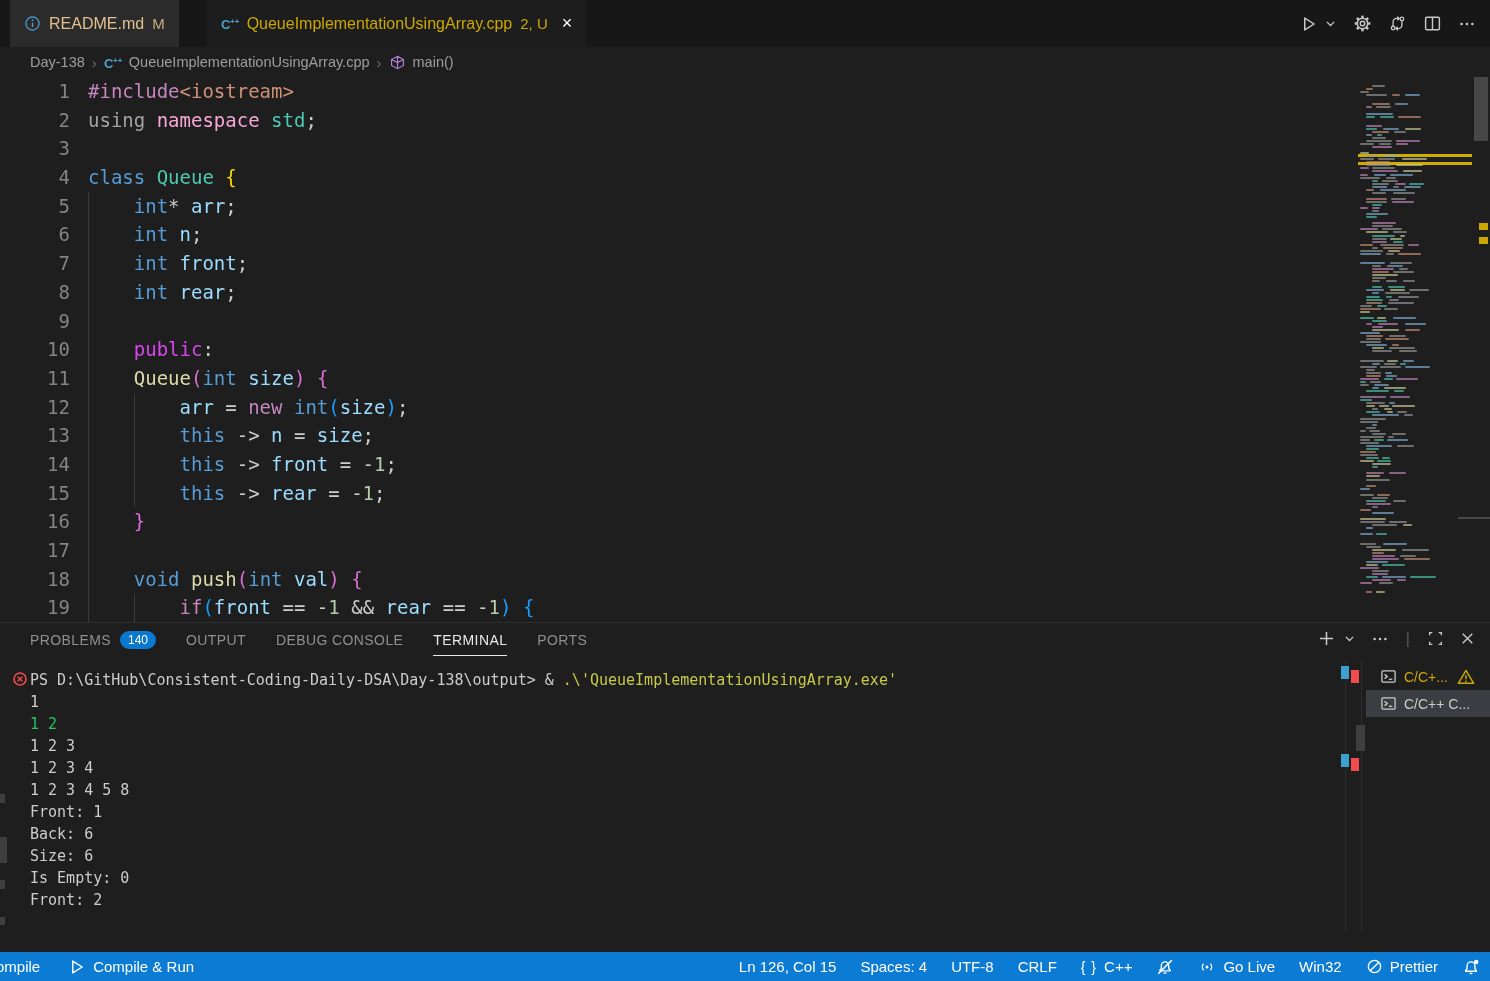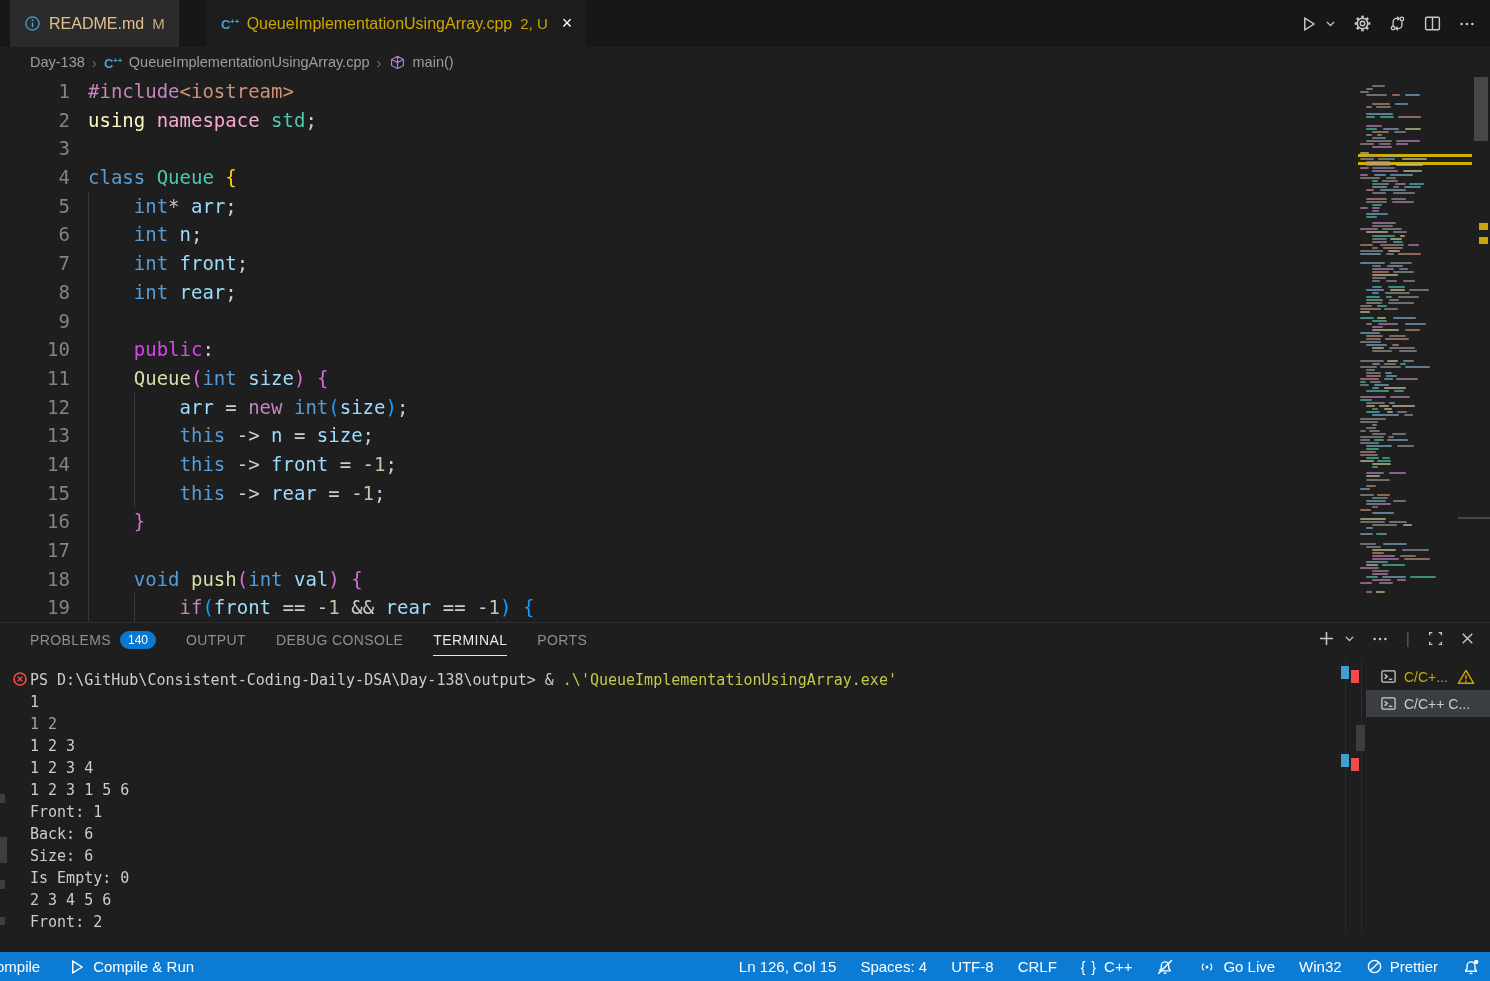--- a/index.html
+++ b/index.html
@@ -163,21 +163,21 @@
       <svg width="17" height="17" viewBox="0 0 16 16">
         <path d="M8 2.2 L13.6 5.2 V10.8 L8 13.8 L2.4 10.8 V5.2 Z M8 2.2 V8 M2.4 5.2 L8 8 L13.6 5.2 M8 13.8 V8" fill="none" stroke="#b180d7" stroke-width="1.1"></path>
       </svg>
     </span>
   <span>main()</span>
 </div>
 
 <div class="editor mono">
   <div id="code-lines">
       <div class="cl"><span class="ln">1</span><span class="ct"><span style="color: rgb(197, 134, 192);">#include</span><span style="color: rgb(206, 145, 120);">&lt;iostream&gt;</span></span></div>
-      <div class="cl"><span class="ln">2</span><span class="ct"><span style="color: #fef9c3;">using</span><span style="color: rgb(204, 204, 204);"> </span><span style="color: #f9a8d4;">namespace</span><span style="color: rgb(204, 204, 204);"> </span><span style="color: rgb(78, 201, 176);">std</span><span style="color: rgb(204, 204, 204);">;</span></span></div>
+      <div class="cl"><span class="ln">2</span><span class="ct"><span style="color: #a3a3a3;">using</span><span style="color: rgb(204, 204, 204);"> </span><span style="color: #f9a8d4;">namespace</span><span style="color: rgb(204, 204, 204);"> </span><span style="color: rgb(78, 201, 176);">std</span><span style="color: rgb(204, 204, 204);">;</span></span></div>
       <div class="cl"><span class="ln">3</span><span class="ct"></span></div>
       <div class="cl"><span class="ln">4</span><span class="ct"><span style="color: rgb(86, 156, 214);">class</span><span style="color: rgb(204, 204, 204);"> </span><span style="color: rgb(78, 201, 176);">Queue</span><span style="color: rgb(204, 204, 204);"> </span><span style="color: rgb(255, 215, 0);">{</span></span></div>
       <div class="cl"><i class="g" style="left: 88px;"></i><span class="ln">5</span><span class="ct"><span style="color: rgb(204, 204, 204);">    </span><span style="color: rgb(86, 156, 214);">int</span><span style="color: rgb(204, 204, 204);">*</span><span style="color: rgb(204, 204, 204);"> </span><span style="color: rgb(156, 220, 254);">arr</span><span style="color: rgb(204, 204, 204);">;</span></span></div>
       <div class="cl"><i class="g" style="left: 88px;"></i><span class="ln">6</span><span class="ct"><span style="color: rgb(204, 204, 204);">    </span><span style="color: rgb(86, 156, 214);">int</span><span style="color: rgb(204, 204, 204);"> </span><span style="color: rgb(156, 220, 254);">n</span><span style="color: rgb(204, 204, 204);">;</span></span></div>
       <div class="cl"><i class="g" style="left: 88px;"></i><span class="ln">7</span><span class="ct"><span style="color: rgb(204, 204, 204);">    </span><span style="color: rgb(86, 156, 214);">int</span><span style="color: rgb(204, 204, 204);"> </span><span style="color: rgb(156, 220, 254);">front</span><span style="color: rgb(204, 204, 204);">;</span></span></div>
       <div class="cl"><i class="g" style="left: 88px;"></i><span class="ln">8</span><span class="ct"><span style="color: rgb(204, 204, 204);">    </span><span style="color: rgb(86, 156, 214);">int</span><span style="color: rgb(204, 204, 204);"> </span><span style="color: rgb(156, 220, 254);">rear</span><span style="color: rgb(204, 204, 204);">;</span></span></div>
       <div class="cl"><i class="g" style="left: 88px;"></i><span class="ln">9</span><span class="ct"></span></div>
       <div class="cl"><i class="g" style="left: 88px;"></i><span class="ln">10</span><span class="ct"><span style="color: rgb(204, 204, 204);">    </span><span style="color: #d946ef;">public</span><span style="color: rgb(204, 204, 204);">:</span></span></div>
       <div class="cl"><i class="g" style="left: 88px;"></i><span class="ln">11</span><span class="ct"><span style="color: rgb(204, 204, 204);">    </span><span style="color: rgb(220, 220, 170);">Queue</span><span style="color: rgb(218, 112, 214);">(</span><span style="color: rgb(86, 156, 214);">int</span><span style="color: rgb(204, 204, 204);"> </span><span style="color: rgb(156, 220, 254);">size</span><span style="color: rgb(218, 112, 214);">)</span><span style="color: rgb(204, 204, 204);"> </span><span style="color: rgb(218, 112, 214);">{</span></span></div>
       <div class="cl"><i class="g" style="left: 88px;"></i><i class="g" style="left: 133.8px;"></i><span class="ln">12</span><span class="ct"><span style="color: rgb(204, 204, 204);">        </span><span style="color: rgb(156, 220, 254);">arr</span><span style="color: rgb(204, 204, 204);"> = </span><span style="color: rgb(197, 134, 192);">new</span><span style="color: rgb(204, 204, 204);"> </span><span style="color: rgb(86, 156, 214);">int</span><span style="color: rgb(23, 159, 255);">(</span><span style="color: rgb(156, 220, 254);">size</span><span style="color: rgb(23, 159, 255);">)</span><span style="color: rgb(204, 204, 204);">;</span></span></div>
@@ -512,29 +512,28 @@
 
   <span class="term-decoration ico">
       <svg width="16" height="16" viewBox="0 0 16 16">
         <circle cx="8" cy="8" r="6" fill="none" stroke="#f14c4c" stroke-width="1.6"></circle>
         <path d="M5.7 5.7 L10.3 10.3 M10.3 5.7 L5.7 10.3" stroke="#f14c4c" stroke-width="1.4"></path>
       </svg>
     </span>
   <div class="term mono" id="terminal-output">
       <div class="tl"><span style="color: rgb(204, 204, 204);">PS D:\GitHub\Consistent-Coding-Daily-DSA\Day-138\output&gt; &amp; </span><span style="color: rgb(197, 201, 72);">.\'QueueImplementationUsingArray.exe'</span></div>
       <div class="tl" style="color: rgb(204, 204, 204);">1</div>
-      <div class="tl" style="color: #a3a3a3;">1 2</div>
+      <div class="tl" style="color: #22c55e;">1 2</div>
       <div class="tl" style="color: rgb(204, 204, 204);">1 2 3</div>
       <div class="tl" style="color: rgb(204, 204, 204);">1 2 3 4</div>
-      <div class="tl" style="color: rgb(204, 204, 204);">1 2 3 1 5 6</div>
+      <div class="tl" style="color: rgb(204, 204, 204);">1 2 3 4 5 8</div>
       <div class="tl" style="color: rgb(204, 204, 204);">Front: 1</div>
       <div class="tl" style="color: rgb(204, 204, 204);">Back: 6</div>
       <div class="tl" style="color: rgb(204, 204, 204);">Size: 6</div>
       <div class="tl" style="color: rgb(204, 204, 204);">Is Empty: 0</div>
-      <div class="tl" style="color: rgb(204, 204, 204);">2 3 4 5 6</div>
       <div class="tl" style="color: rgb(204, 204, 204);">Front: 2</div>
     </div>
 
   <div class="term-strip">
     <div class="vline" style="left:9px"></div>
     <div class="vline" style="left:25px"></div>
     <div class="strip-mark" style="left:5px;top:13px;background:#3da0d0"></div>
     <div class="strip-mark" style="left:15px;top:17px;background:#f14c4c"></div>
     <div class="strip-slider"></div>
     <div class="strip-mark" style="left:5px;top:101px;background:#3da0d0"></div>

